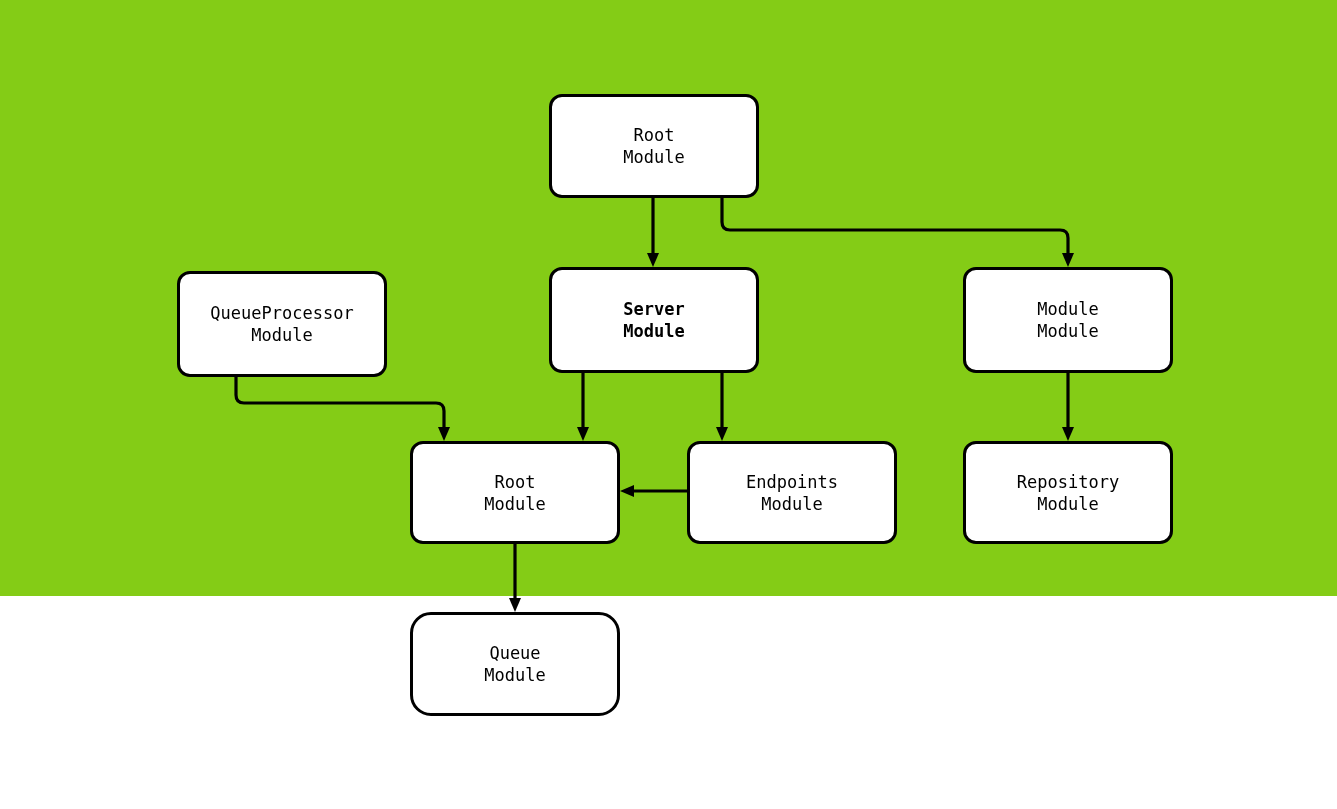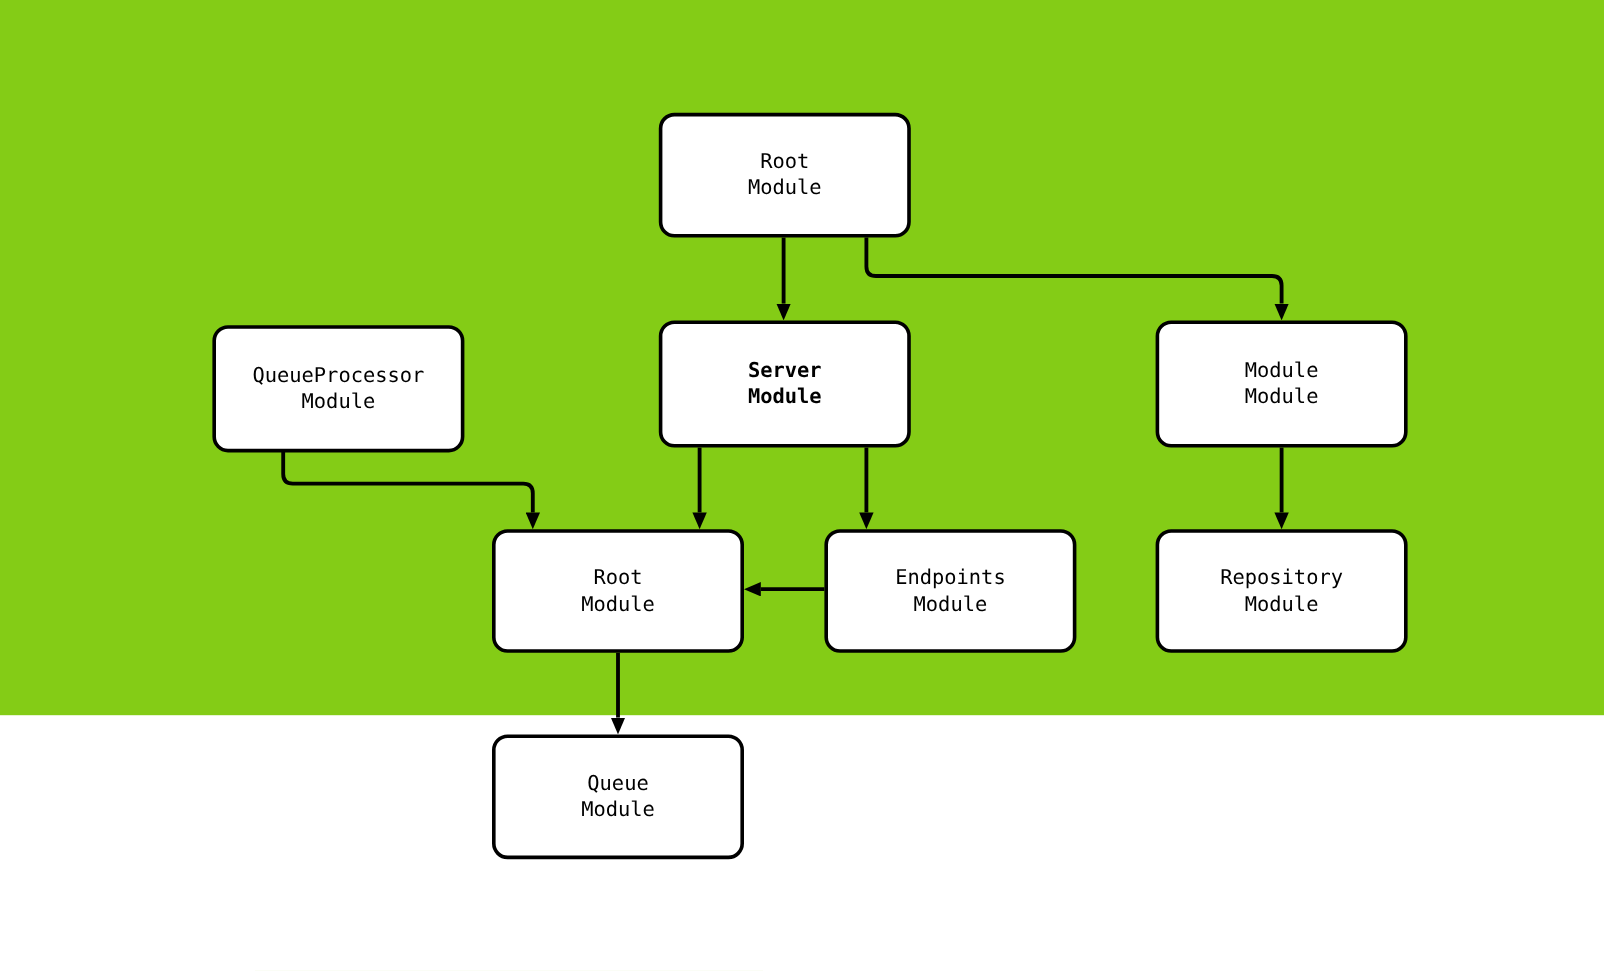--- a/index.html
+++ b/index.html
@@ -108,18 +108,18 @@
   <div class="node" id="node-endpoints" style="left: 687px; top: 441px; width: 210px; height: 103px; align-items: center;">
     <div class="node-label">Endpoints</div>
     <div class="node-label">Module</div>
   </div>
 
   <div class="node" id="node-repository" style="left: 963px; top: 441px; width: 210px; height: 103px;">
     <div class="node-label">Repository</div>
     <div class="node-label">Module</div>
   </div>
 
-  <div class="node" id="node-queue" style="left: 410px; top: 612px; width: 210px; height: 104px;">
+  <div class="node" id="node-queue" style="left: 410px; top: 612px; width: 210px; height: 104px; border-radius: 21px;">
     <div class="node-label">Queue</div>
     <div class="node-label">Module</div>
   </div>
 
 </div>
 
 </body></html>

